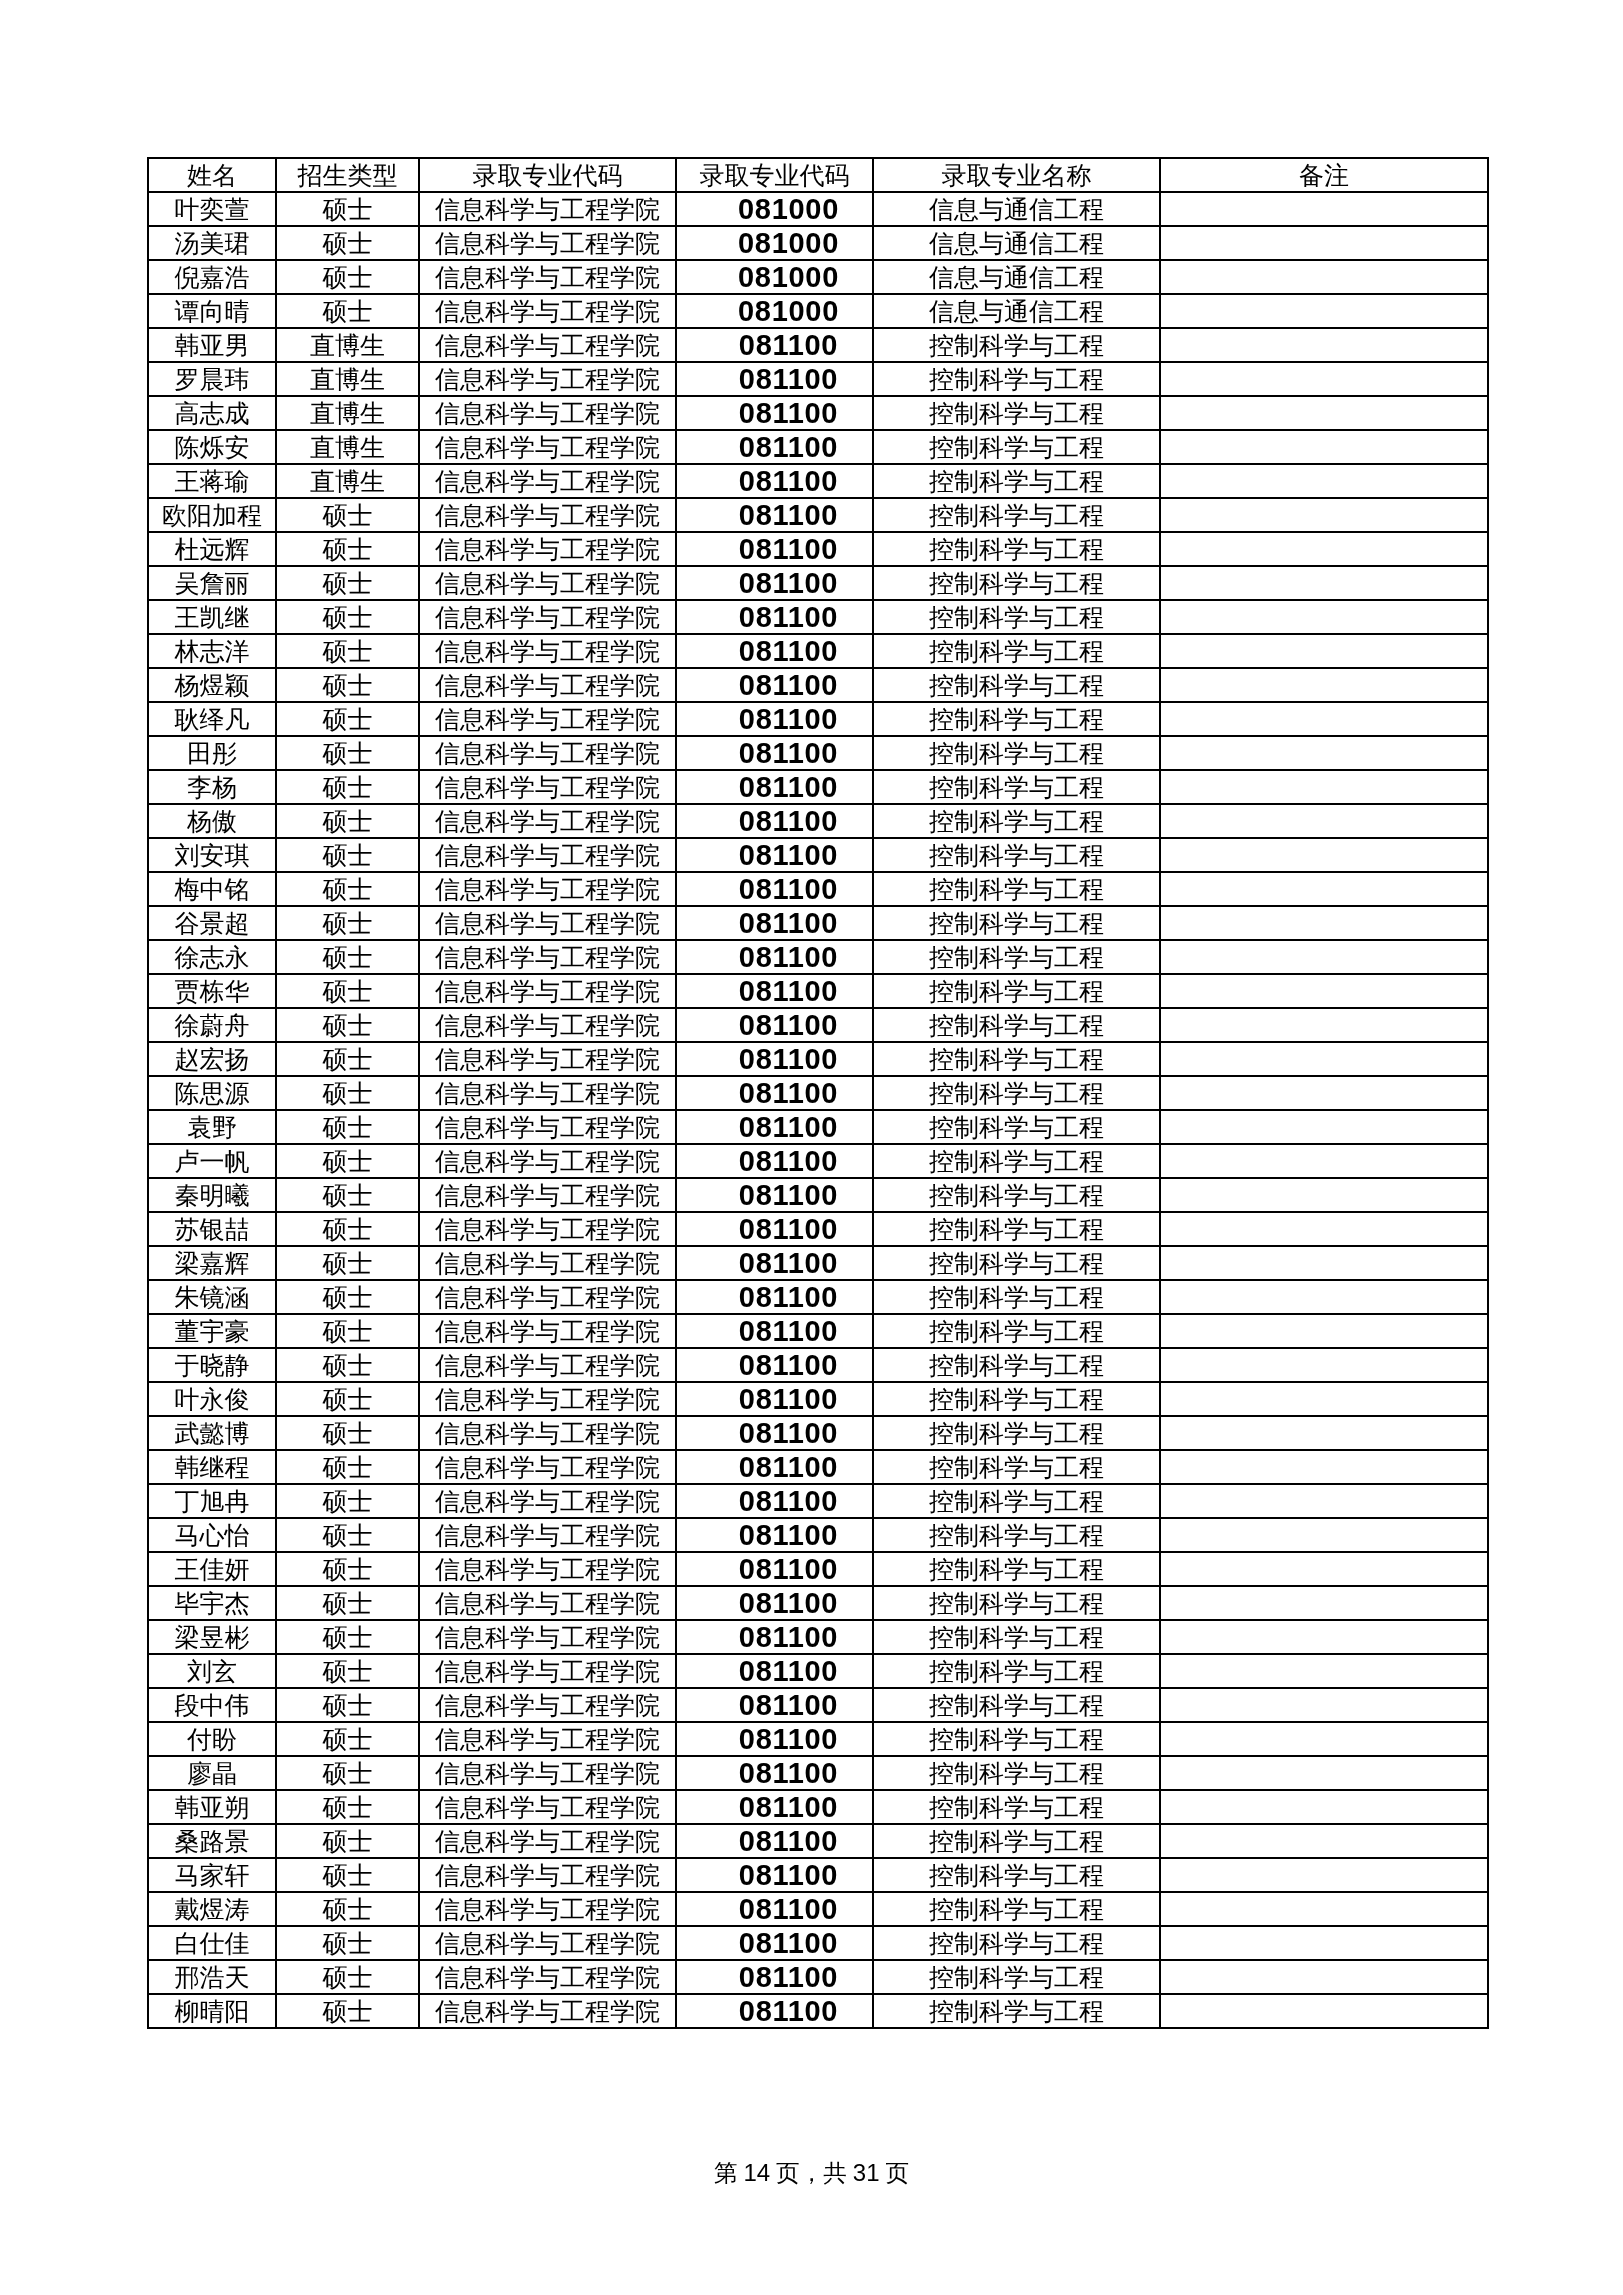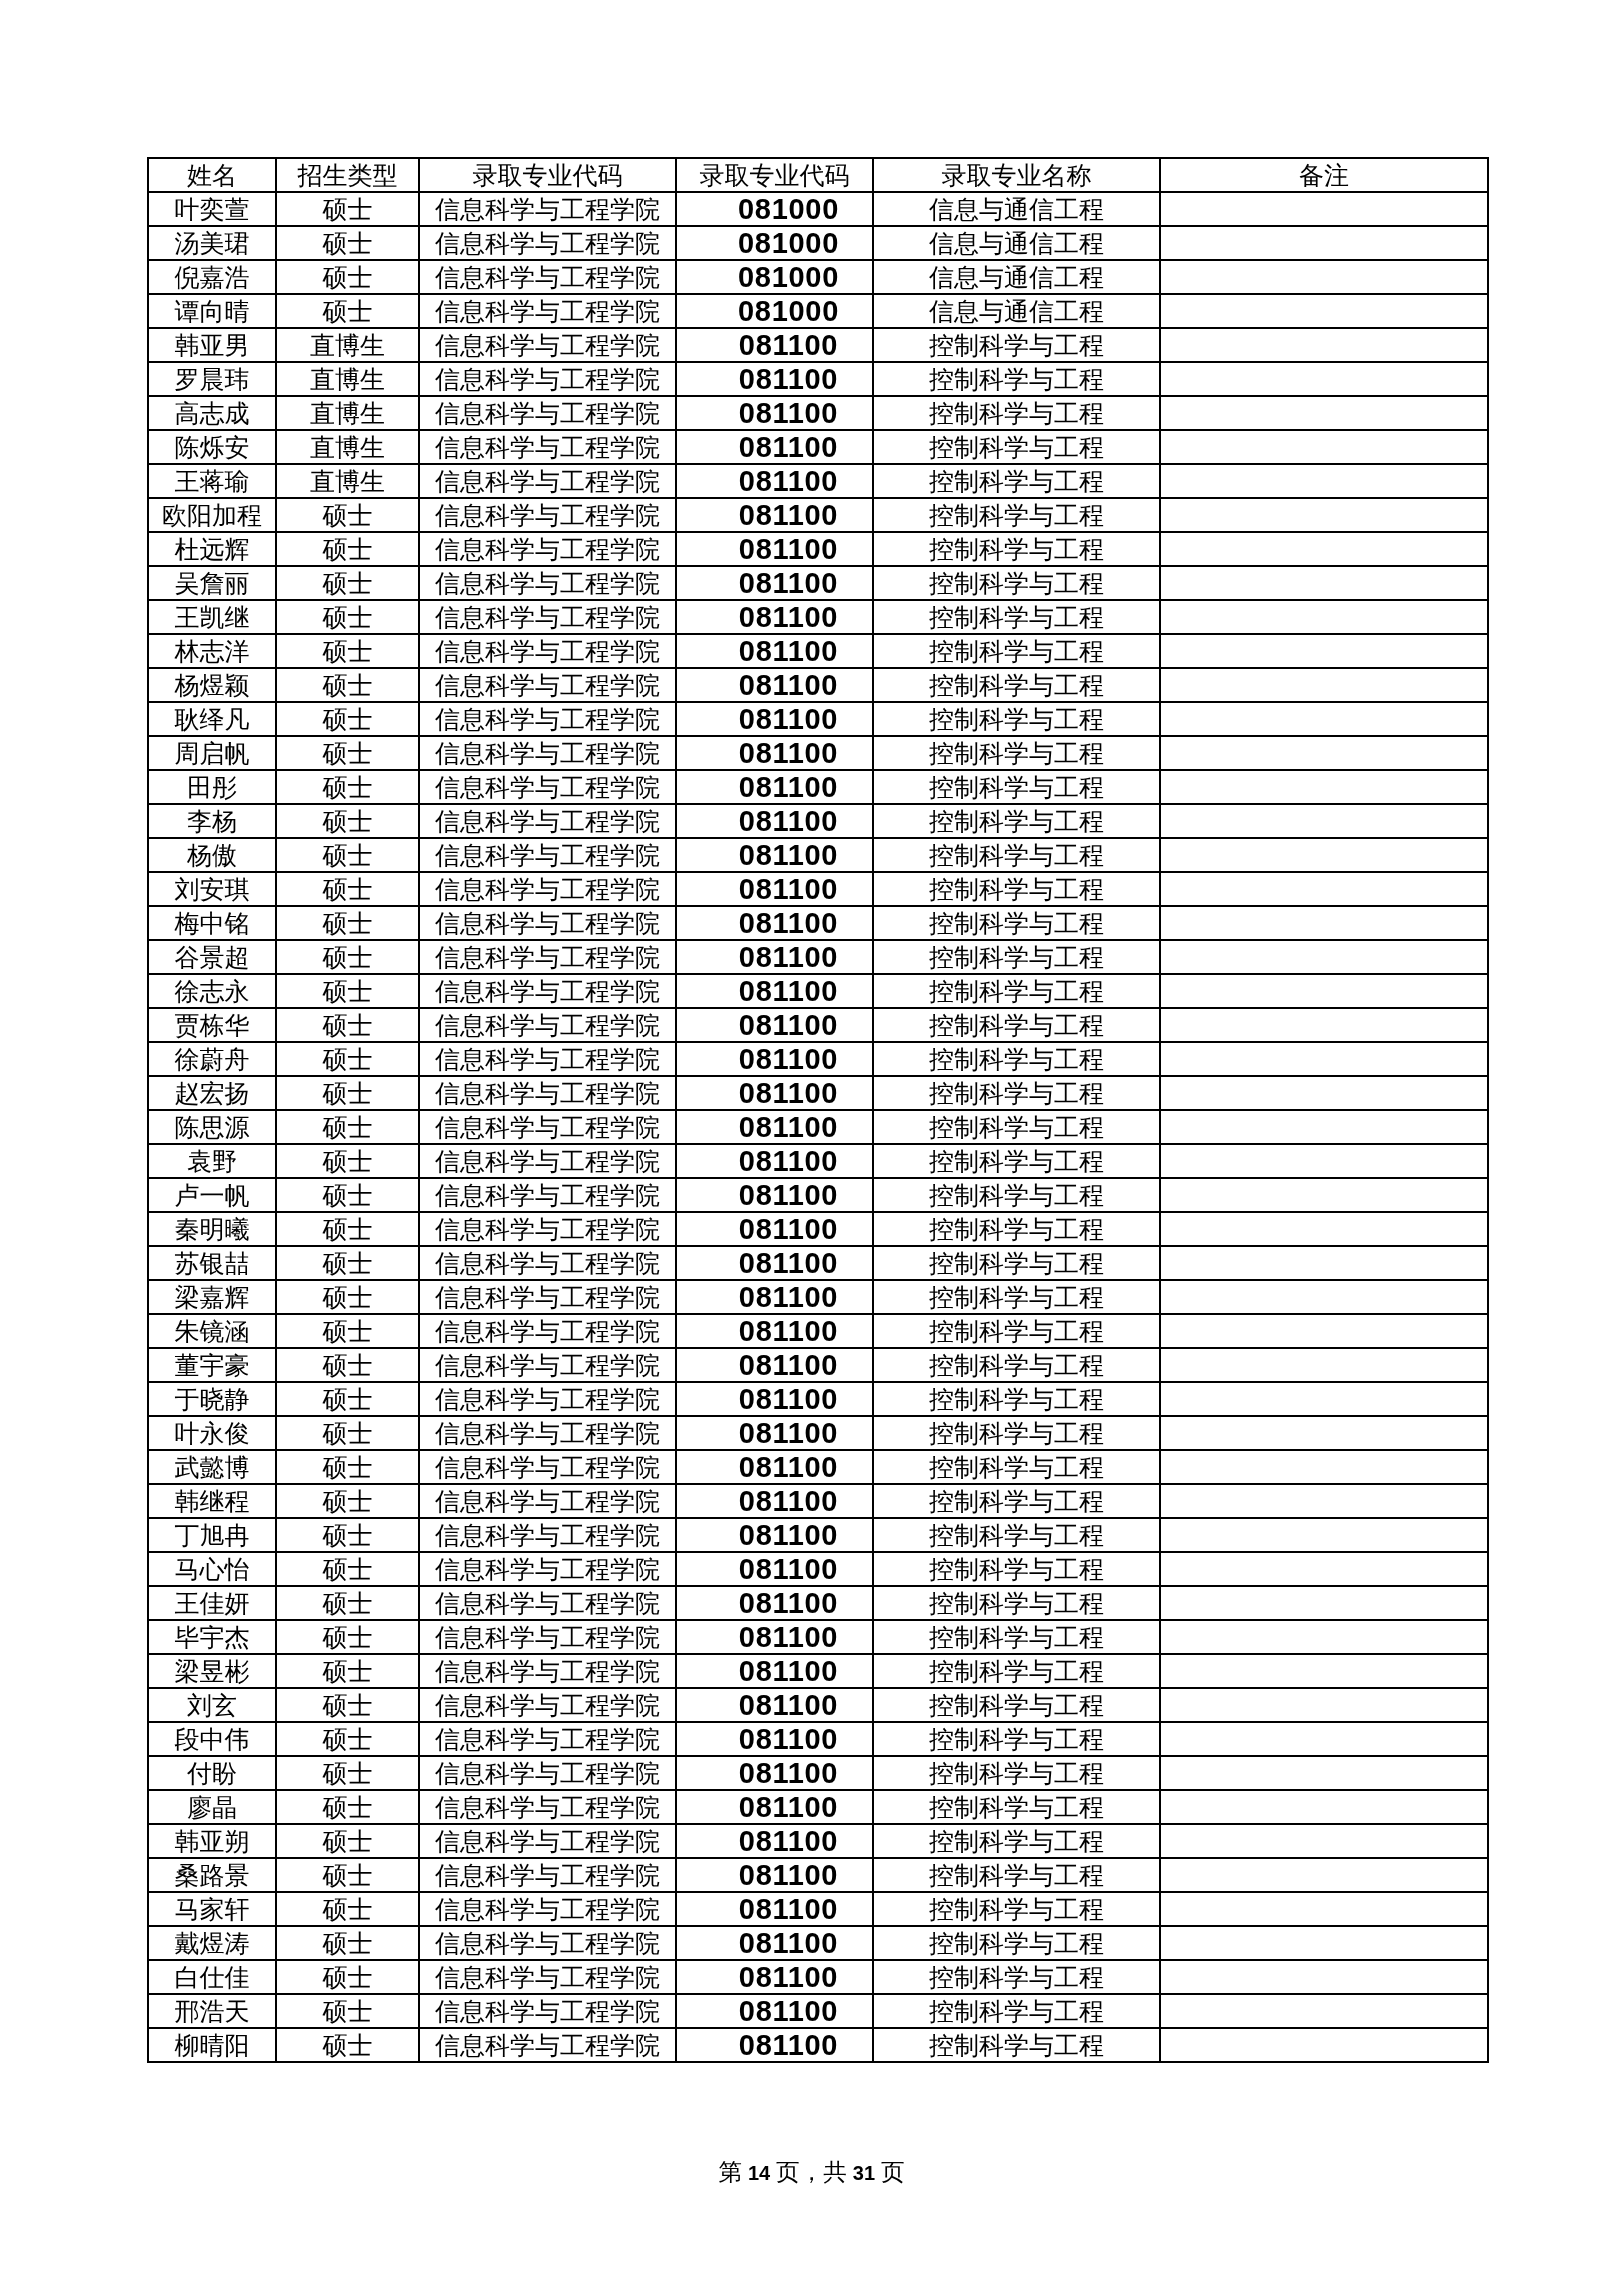--- a/index.html
+++ b/index.html
@@ -49,22 +49,22 @@
     position: absolute;
     left: 0;
     right: 0;
     top: 2157px;
     text-align: center;
     font-size: 23.6px;
     line-height: 31px;
   }
   .page-footer .num {
     font-family: "Liberation Sans", "DejaVu Sans", sans-serif;
-    font-size: 20px;
-    font-weight: bold;
+    font-size: 24px;
+    font-weight: normal;
   }
 </style>
 </head>
 <body>
 
 <table class="admission-table">
   <colgroup>
     <col style="width:128px">
     <col style="width:143px">
     <col style="width:257px">
@@ -205,28 +205,20 @@
       </tr>
       <tr>
         <td>耿绎凡</td>
         <td>硕士</td>
         <td>信息科学与工程学院</td>
         <td class="code-cell">081100</td>
         <td>控制科学与工程</td>
         <td></td>
       </tr>
       <tr>
-        <td>周启帆</td>
-        <td>硕士</td>
-        <td>信息科学与工程学院</td>
-        <td class="code-cell">081100</td>
-        <td>控制科学与工程</td>
-        <td></td>
-      </tr>
-      <tr>
         <td>田彤</td>
         <td>硕士</td>
         <td>信息科学与工程学院</td>
         <td class="code-cell">081100</td>
         <td>控制科学与工程</td>
         <td></td>
       </tr>
       <tr>
         <td>李杨</td>
         <td>硕士</td>

